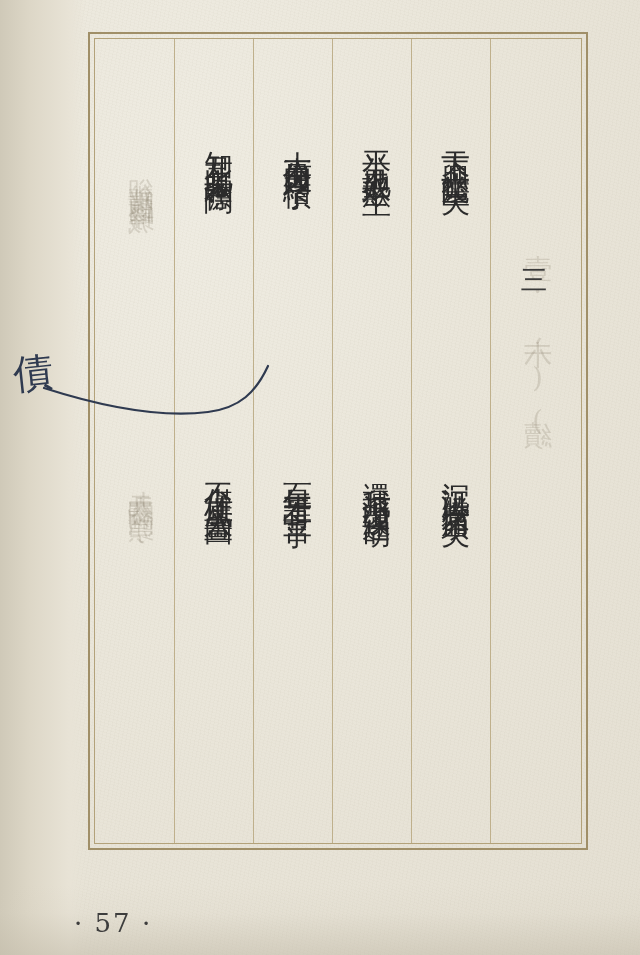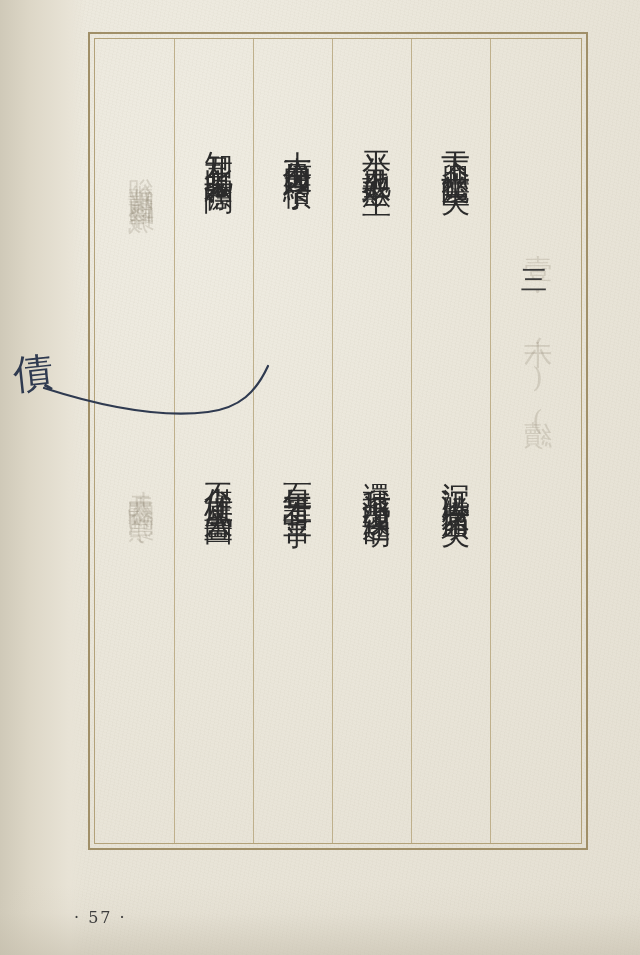--- a/index.html
+++ b/index.html
@@ -129,21 +129,21 @@
     top: 352px;
     width: 250px;
     height: 80px;
     pointer-events: none;
   }
 
   #page-number {
     position: absolute;
     left: 74px;
     top: 908px;
-    font-size: 16px;
+    font-size: 26px;
     color: #3d3d3d;
     letter-spacing: 2px;
     font-family: "DejaVu Serif", "Liberation Serif", serif;
   }
 </style>
 </head>
 <body>
 
 <div id="page">
 

